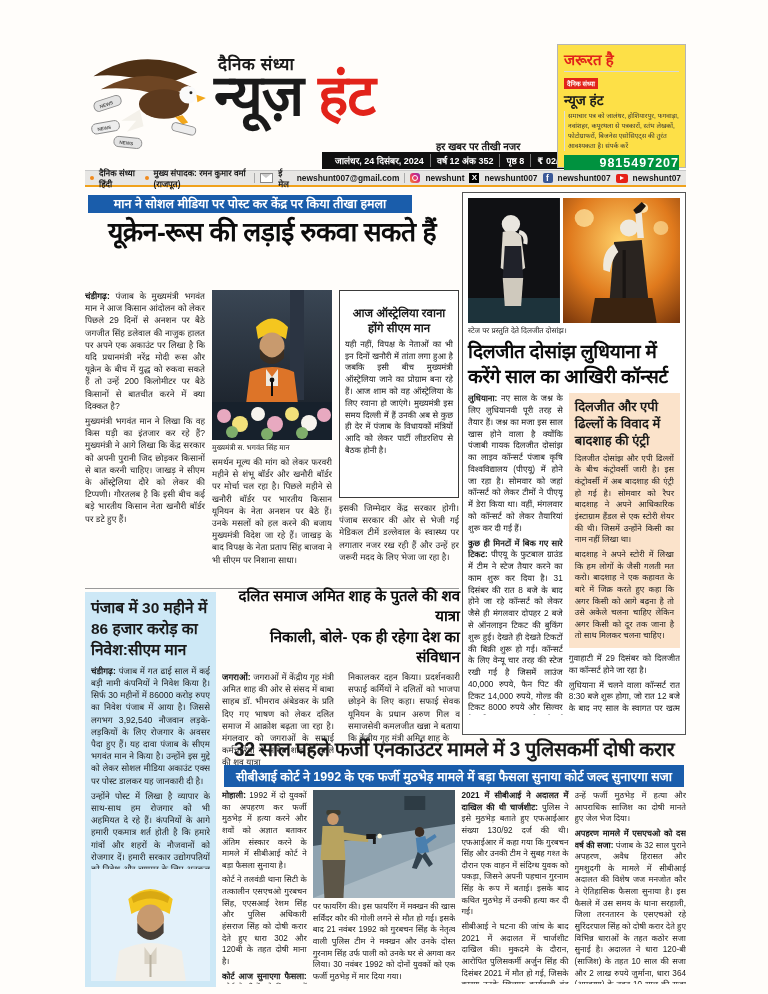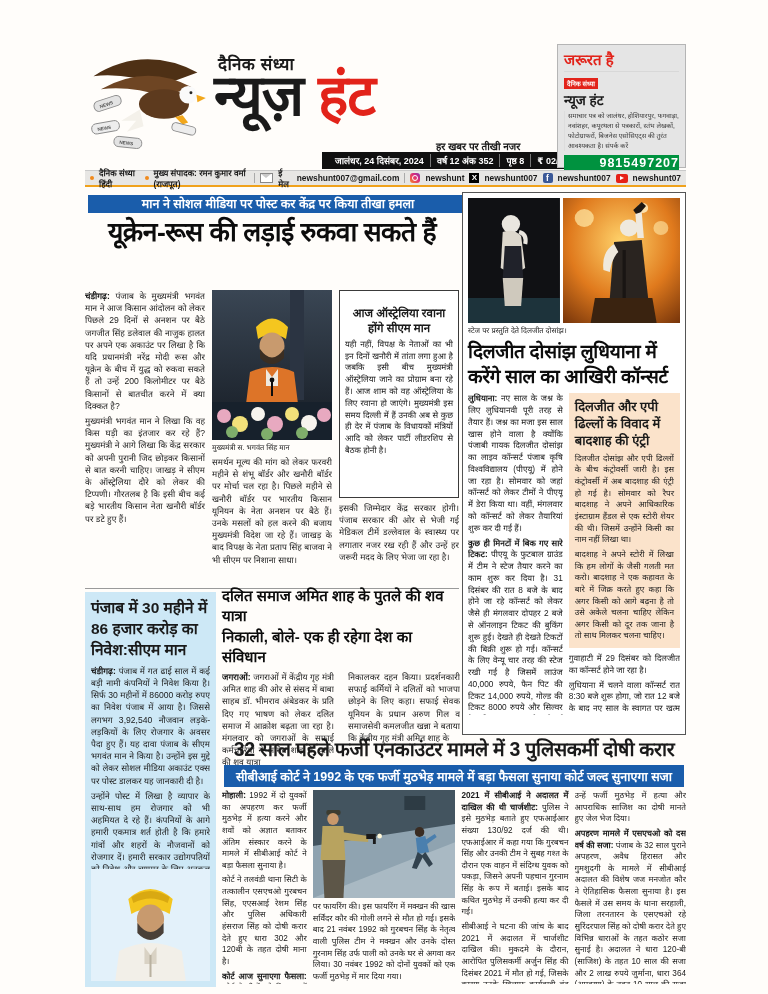--- a/index.html
+++ b/index.html
@@ -15,21 +15,21 @@
   
   .pretitle{font-size:17px;font-weight:800;letter-spacing:.5px;}
   .bigtitle{font-size:57px;font-weight:800;line-height:1.05;letter-spacing:-1px;white-space:nowrap;}
   .bigtitle .red{color:#e2231a;}
   .tagline{font-size:10px;font-weight:700;}
   .datebar{background:#101010;color:#fff;font-size:9px;font-weight:700;display:flex;align-items:center;padding:2px 7px;gap:0;}
   .datebar span{padding:0 6px;border-right:1px solid #777;}
   .datebar span:last-child{border-right:none;}
 
   
-  .adbox{border:1px solid #b5b5b5;background:#e5e5e5;padding:4px 6px;box-sizing:border-box;}
+  .adbox{border:1px solid #b5b5b5;background:#fde047;padding:4px 6px;box-sizing:border-box;}
   .ad-head{color:#e2231a;font-size:15px;font-weight:800;border-bottom:1px solid #d8d8d8;padding-bottom:2px;}
   .ad-badge{display:inline-block;background:#e2231a;color:#fff;font-size:6.5px;font-weight:700;padding:1px 3px;margin-top:3px;}
   .ad-brand{font-size:13.5px;font-weight:800;margin:1px 0 2px 0;}
   .ad-body{font-size:6.6px;line-height:1.5;color:#333;border-left:1px solid #ddd;padding-left:3px;}
   .ad-phone{background:#00923f;color:#fff;font-size:12.5px;font-weight:800;text-align:right;margin-top:4px;padding:1px 0;letter-spacing:1px;}
 
   
   .infobar{background:#e7e6e4;border-top:1px solid #c9c9c9;border-bottom:2px solid #f0a21c;
            display:flex;align-items:center;font-size:8.4px;font-weight:700;gap:5px;padding:0 5px;box-sizing:border-box;}
   .dot{width:4px;height:4px;border-radius:50%;background:#f08a1c;flex:none;}
@@ -43,21 +43,21 @@
   .ic-x::before{content:"X";}
   .ic-fb{width:10px;height:10px;background:#3b5998;border-radius:2px;color:#fff;font-size:8.5px;font-weight:800;text-align:center;line-height:10px;}
   .ic-fb::before{content:"f";}
   .ic-yt{width:12px;height:9px;background:#e62117;border-radius:2px;}
   .ic-yt::before{content:"";position:absolute;left:4.5px;top:2px;border-left:4px solid #fff;border-top:2.5px solid transparent;border-bottom:2.5px solid transparent;}
 
   
   .kicker{background:#1a5dab;color:#fff;font-size:12.5px;font-weight:700;text-align:center;line-height:18px;height:18px;}
   .hl-xl{font-size:26.5px;font-weight:800;line-height:1.32;text-align:center;color:#0c0c0c;letter-spacing:-.5px;}
   .hl-lg{font-size:19px;font-weight:800;line-height:1.32;color:#0c0c0c;letter-spacing:-.3px;}
-  .hl-md{font-size:15px;font-weight:800;line-height:1.35;color:#0c0c0c;text-align:left;}
+  .hl-md{font-size:15px;font-weight:800;line-height:1.35;color:#0c0c0c;text-align:right;}
   .caption{font-size:7.4px;color:#222;margin:2px 0 4px 0;}
   .photoframe{width:100%;background:#ddd;overflow:hidden;}
   .photoframe svg{display:block;width:100%;height:100%;}
   .inbox{border:1px solid #3a3a3a;padding:5px;box-sizing:border-box;background:#fff;}
   .inbox h4{margin:10px 0 3px 0;font-size:11.5px;line-height:1.3;font-weight:800;text-align:center;}
   .peachbox{background:#fbe3cb;padding:6px;box-sizing:border-box;}
   .peachbox h4{margin:0 0 3px 0;font-size:13px;line-height:1.3;font-weight:800;}
   .bluestrip{background:#1a5dab;color:#fff;font-size:12.5px;font-weight:700;text-align:center;padding:2.5px 0;}
   .hrule{background:#9a9a9a;height:1px;}
 </style>
@@ -129,21 +129,21 @@
     <span class="ic ic-ig"></span>
     <span>newshunt</span>
     <span class="ic ic-x"></span>
     <span>newshunt007</span>
     <span class="ic ic-fb"></span>
     <span>newshunt007</span>
     <span class="ic ic-yt"></span>
     <span>newshunt07</span>
   </div>
 
-  <div class="abs kicker" style="left:88px;top:195px;width:380px;">मान ने सोशल मीडिया पर पोस्ट कर केंद्र पर किया तीखा हमला</div>
+  <div class="abs kicker" style="left:88px;top:195px;width:324px;">मान ने सोशल मीडिया पर पोस्ट कर केंद्र पर किया तीखा हमला</div>
   <div class="abs hl-xl" style="left:85px;top:215px;width:374px;">
     <div>यूक्रेन-रूस की लड़ाई रुकवा सकते हैं</div>
   </div>
 
   <div class="abs colrow" style="left:85px;top:290px;width:374px;height:294px;gap:7px;">
     <div class="jt ovh" style="flex:1;">
       <p class="bt"><b>चंडीगढ़:</b><span> पंजाब के मुख्यमंत्री भगवंत मान ने आज किसान आंदोलन को लेकर पिछले 29 दिनों से अनशन पर बैठे जगजीत सिंह डलेवाल की नाजुक हालत पर अपने एक अकाउंट पर लिखा है कि यदि प्रधानमंत्री नरेंद्र मोदी रूस और यूक्रेन के बीच में युद्ध को रुकवा सकते हैं तो उन्हें 200 किलोमीटर पर बैठे किसानों से बातचीत करने में क्या दिक्कत है?</span></p>
       <p class="bt"><b></b><span>मुख्यमंत्री भगवंत मान ने लिखा कि वह किस घड़ी का इंतजार कर रहे हैं? मुख्यमंत्री ने आगे लिखा कि केंद्र सरकार को अपनी पुरानी जिद छोड़कर किसानों से बात करनी चाहिए। जाखड़ ने सीएम के ऑस्ट्रेलिया दौरे को लेकर की टिप्पणी। गौरतलब है कि इसी बीच कई बड़े भारतीय किसान नेता खनौरी बॉर्डर पर डटे हुए हैं।</span></p>
     </div>
     <div class="ovh" style="flex:1;">

